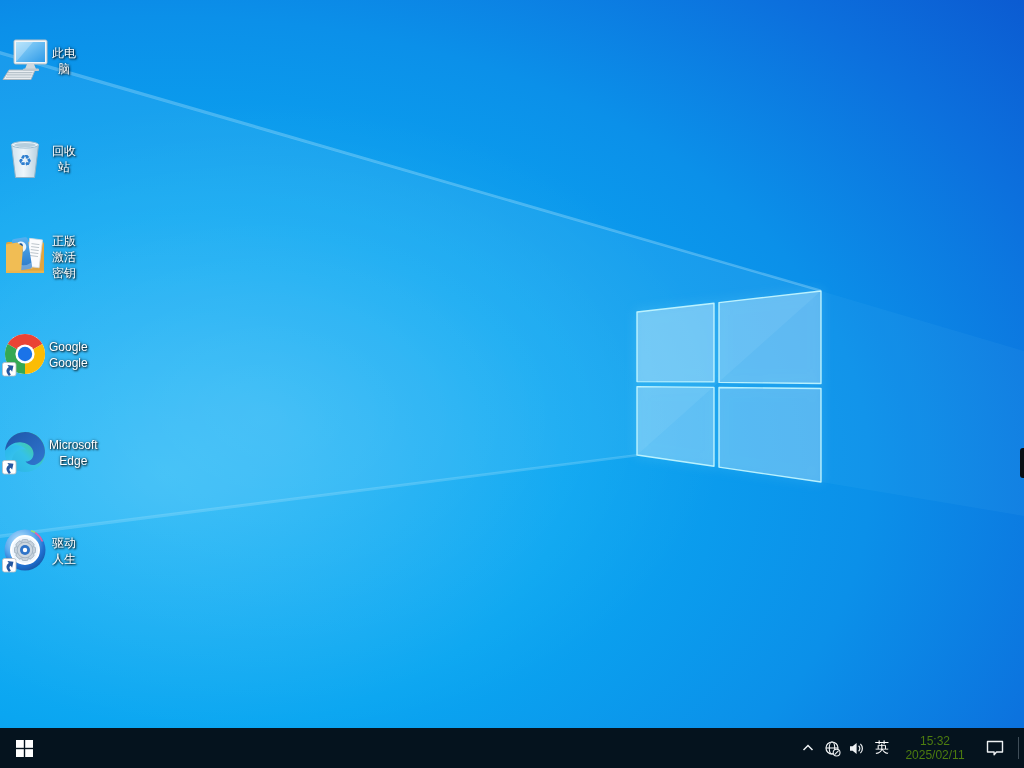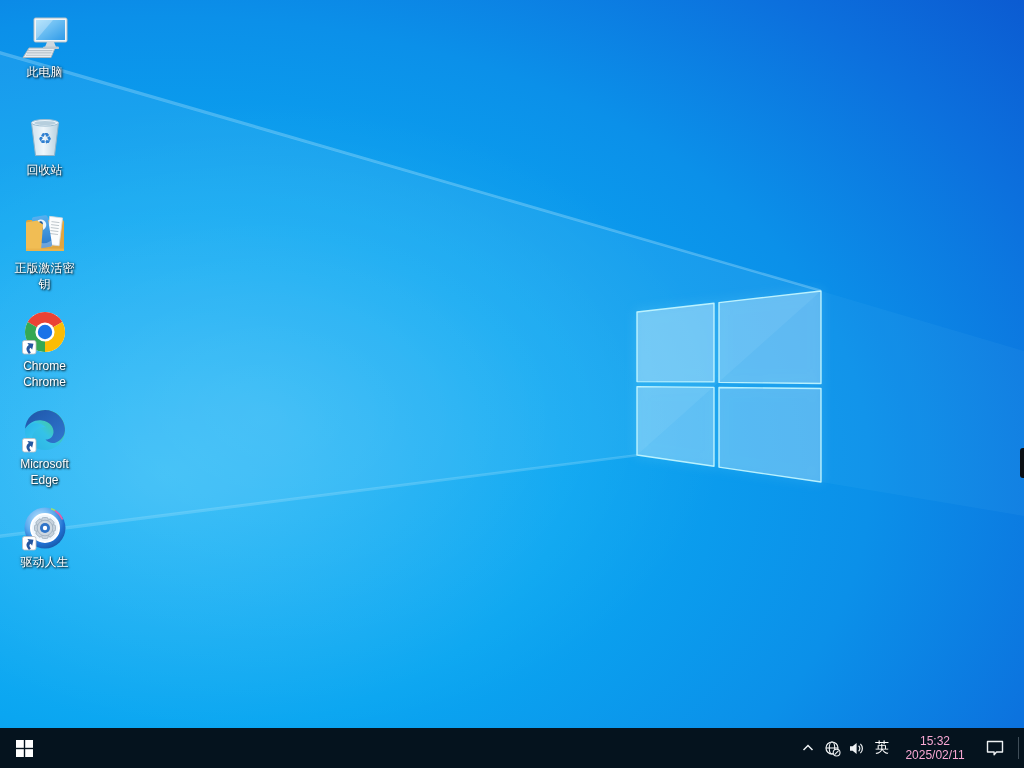--- a/index.html
+++ b/index.html
@@ -11,21 +11,21 @@
   .bg {
     position:absolute; inset:0;
     background: radial-gradient(150% 130% at 16% 62%,
       #2ab9f6 0%, #0aa6f1 26%, #0b90e9 46%, #0c70dd 62%, #0b53cd 78%, #0a41c4 96%);
   }
   .rays, .logo-svg { position:absolute; inset:0; width:1024px; height:728px; }
   .logo-svg { filter: drop-shadow(0 0 6px rgba(130,225,255,.45)); }
 
   
   .icons { position:absolute; top:8px; left:1px; width:78px; display:flex; flex-direction:column; }
-  .icon-cell { height:98px; display:flex; flex-direction:column; align-items:center; padding-top:6px; cursor:default;margin-left:9px; }
+  .icon-cell { height:98px; display:flex; align-items:center; padding-top:6px; cursor:default; }
   .icon-art { width:48px; height:48px; flex:0 0 auto; }
   .icon-label {
     margin-top:2px; font-size:12px; line-height:16px; color:#fff; text-align:center;
     max-width:78px;
     text-shadow: 1px 1px 2px rgba(0,0,0,.95), 0 0 3px rgba(0,0,0,.6);
   }
 
   
   .edge-notch { position:absolute; right:0; top:448px; width:4px; height:30px;
     background:#0b0f14; border-radius:3px 0 0 3px; z-index:4; }
@@ -33,21 +33,21 @@
   
   .taskbar { position:absolute; left:0; right:0; bottom:0; height:40px;
     background:#05131e; display:flex; align-items:stretch; z-index:5; }
   .start-button { width:48px; border:none; background:transparent; display:flex;
     align-items:center; justify-content:center; cursor:pointer; }
   .taskbar-spacer { flex:1; }
   .tray { display:flex; align-items:stretch; }
   .tray-btn { width:24px; display:flex; align-items:center; justify-content:center; color:#eef1f3; cursor:pointer; }
   .lang { width:28px; font-size:14px; color:#fff; }
   .clock { width:78px; display:flex; flex-direction:column; align-items:center; justify-content:center;
-    color:#f9a8d4; font-size:12px; line-height:14.5px; cursor:pointer; }
+    color:#4d7c0f; font-size:12px; line-height:14.5px; cursor:pointer; }
   .action { width:42px; }
   .tb-sep { width:1px; background:#3f4d58; margin:9px 0 9px 2px; }
   .show-desktop { width:5px; cursor:pointer; }
 </style>
 </head>
 <body>
 
 <div class="desktop">
   <div class="bg"></div>
 
@@ -144,21 +144,21 @@
         <path d="M24 24 L6.68 14 A20 20 0 0 1 41.32 14 Z" fill="#ea4335"></path>
         <path d="M24 24 L41.32 14 A20 20 0 0 1 24 44 Z" fill="#fbbc05"></path>
         <path d="M24 24 L24 44 A20 20 0 0 1 6.68 14 Z" fill="#34a853"></path>
         <circle cx="24" cy="24" r="9.6" fill="#fff"></circle>
         <circle cx="24" cy="24" r="7.2" fill="#1a73e8"></circle>
         <g>
           <rect x="1.5" y="32.5" width="13.5" height="13.5" rx="2" fill="#fff" stroke="#b9bdc2" stroke-width="0.8"></rect>
           <path transform="rotate(-35 9.5 40)" d="M4.8 44 L4.8 41.5 C4.8 38.3 6.6 36.6 9.8 36.6 L9.8 34.2 L14.3 38.3 L9.8 42.4 L9.8 40 C7.8 40 7.2 40.8 7.2 43 L7.2 44 Z" fill="#2557a0"></path>
         </g>
       </svg>
-      <div class="icon-label">Chrome Chrome</div>
+      <div class="icon-label">Google Google</div>
     </div>
 
     <div class="icon-cell">
       <svg class="icon-art" viewBox="0 0 48 48">
         <defs>
           <linearGradient id="egTop" x1="1" y1="0" x2="0" y2="1">
             <stop offset="0" stop-color="#55d454"></stop>
               <stop offset="0.55" stop-color="#35c2e8"></stop>
               <stop offset="1" stop-color="#2ab0e6"></stop>
           </linearGradient>

